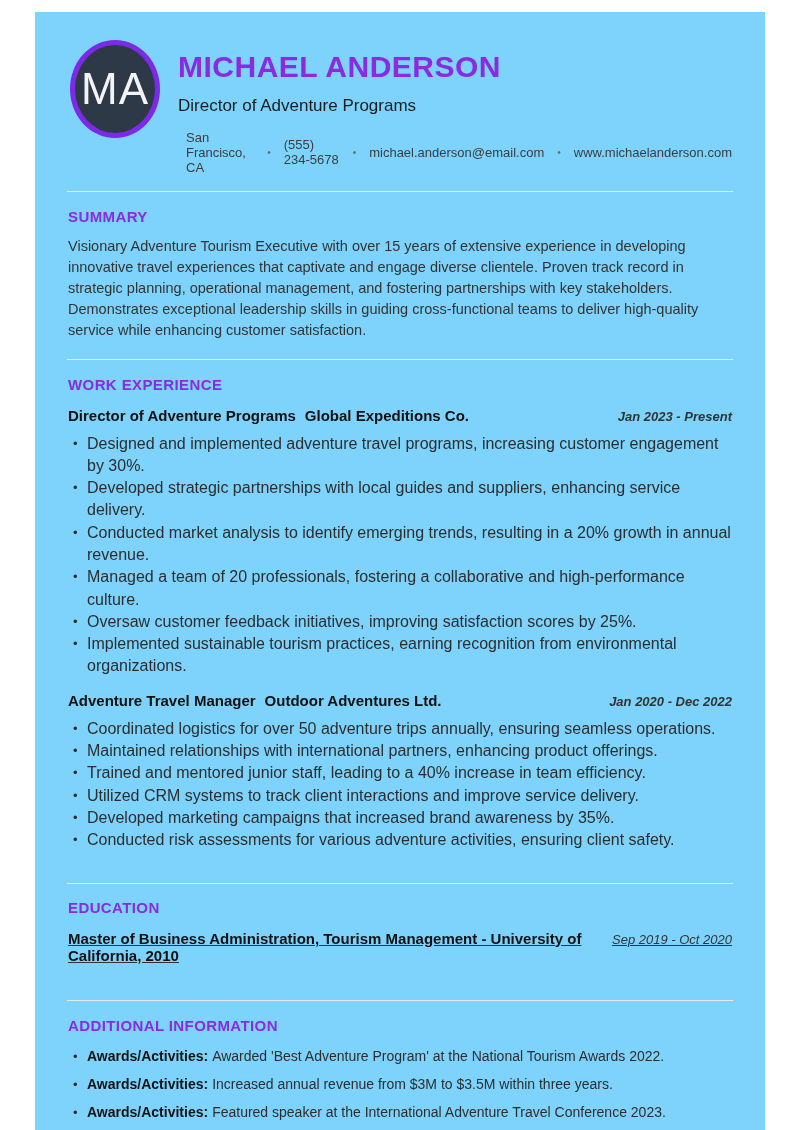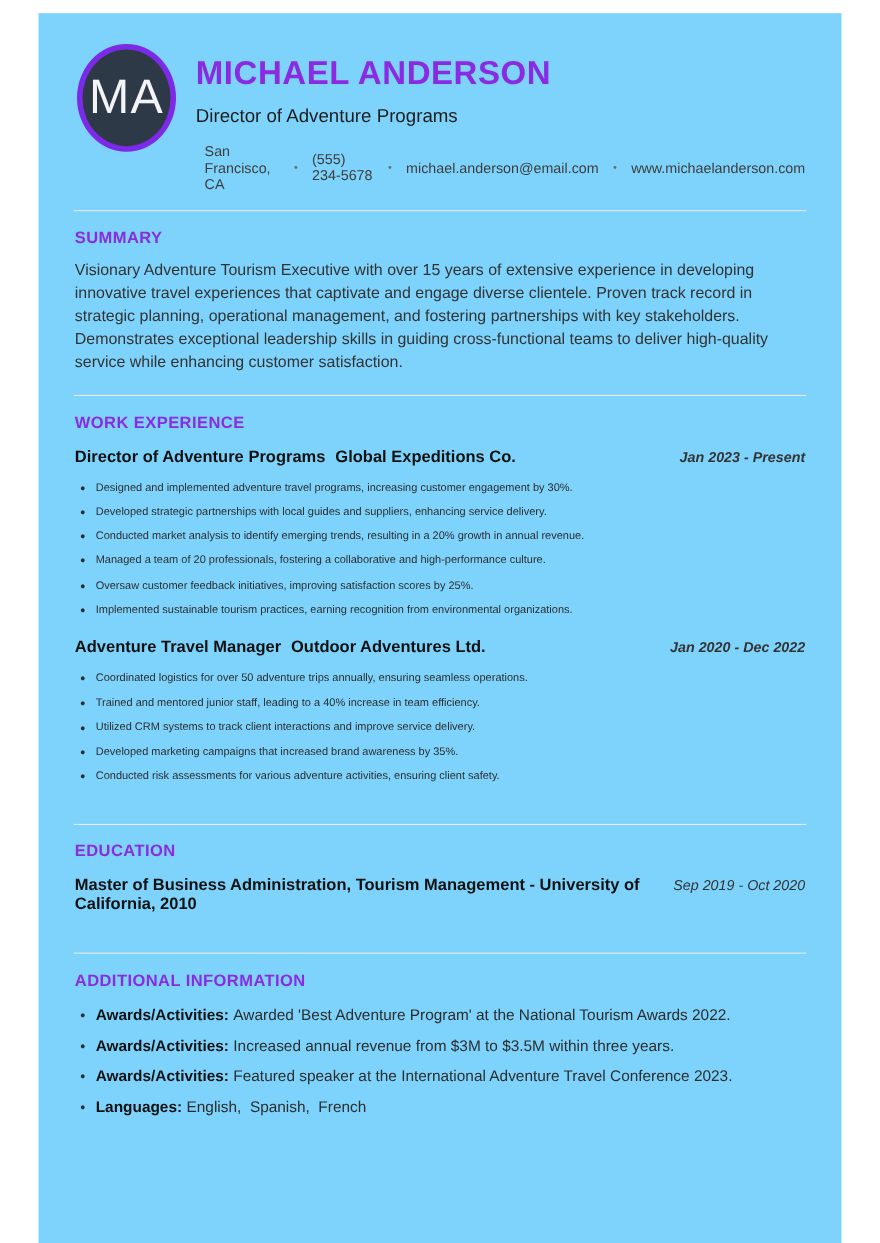--- a/index.html
+++ b/index.html
@@ -43,29 +43,29 @@
 
   
   .work-heading { margin-top: 16px; }
   .job { margin-top: 14px; }
   .job-header { display: flex; justify-content: space-between; align-items: baseline; gap: 28px; }
   .job-title-line { font-size: 15px; font-weight: 700; color: #111111; }
   .job-company { margin-left: 9px; }
   .job-dates { font-size: 13px; font-style: italic; color: #333333; font-weight: 700; white-space: nowrap; }
   ul.bullets { list-style: none; margin-top: 9px; }
   ul.bullets li {
-    position: relative; padding-left: 19px; font-size: 10px; color: #2d2d2d;
+    position: relative; padding-left: 19px; font-size: 16px; color: #2d2d2d;
     line-height: 22.3px;
   }
   ul.bullets li::before { content: "•"; position: absolute; left: 5px; font-size: 13px; }
   #divider-work { margin-top: 31px; }
 
   
   .education-heading { margin-top: 15px; margin-bottom: 14px; }
-  .edu-row { display: flex; justify-content: flex-start; align-items: baseline; }
+  .edu-row { display: flex; justify-content: flex-start; align-items: baseline; text-decoration: underline; }
   .edu-degree { font-size: 15px; font-weight: 700; color: #111111; }
   .edu-dates { font-size: 13px; font-style: italic; color: #333333; white-space: nowrap; margin-left: 12px; }
   #divider-education { margin-top: 36px; }
 
   
   .additional-heading { margin-top: 16px; margin-bottom: 13px; }
   ul.addl { list-style: none; }
   ul.addl li {
     position: relative; padding-left: 19px; font-size: 14px; color: #2d2d2d;
     line-height: 19px; margin-bottom: 9px; white-space: pre-wrap;
@@ -129,20 +129,21 @@
 
     <div class="job">
       <div class="job-header">
         <div class="job-title-line">
           <span>Adventure Travel Manager</span><span class="job-company">Outdoor Adventures Ltd.</span>
         </div>
         <span class="job-dates">Jan 2020 - Dec 2022</span>
       </div>
       <ul class="bullets">
         <li>Coordinated logistics for over 50 adventure trips annually, ensuring seamless operations.</li>
+        <li>Maintained relationships with international partners, enhancing product offerings.</li>
         <li>Trained and mentored junior staff, leading to a 40% increase in team efficiency.</li>
         <li>Utilized CRM systems to track client interactions and improve service delivery.</li>
         <li>Developed marketing campaigns that increased brand awareness by 35%.</li>
         <li>Conducted risk assessments for various adventure activities, ensuring client safety.</li>
       </ul>
     </div>
   </section>
 
   <hr class="divider" id="divider-work">
 

